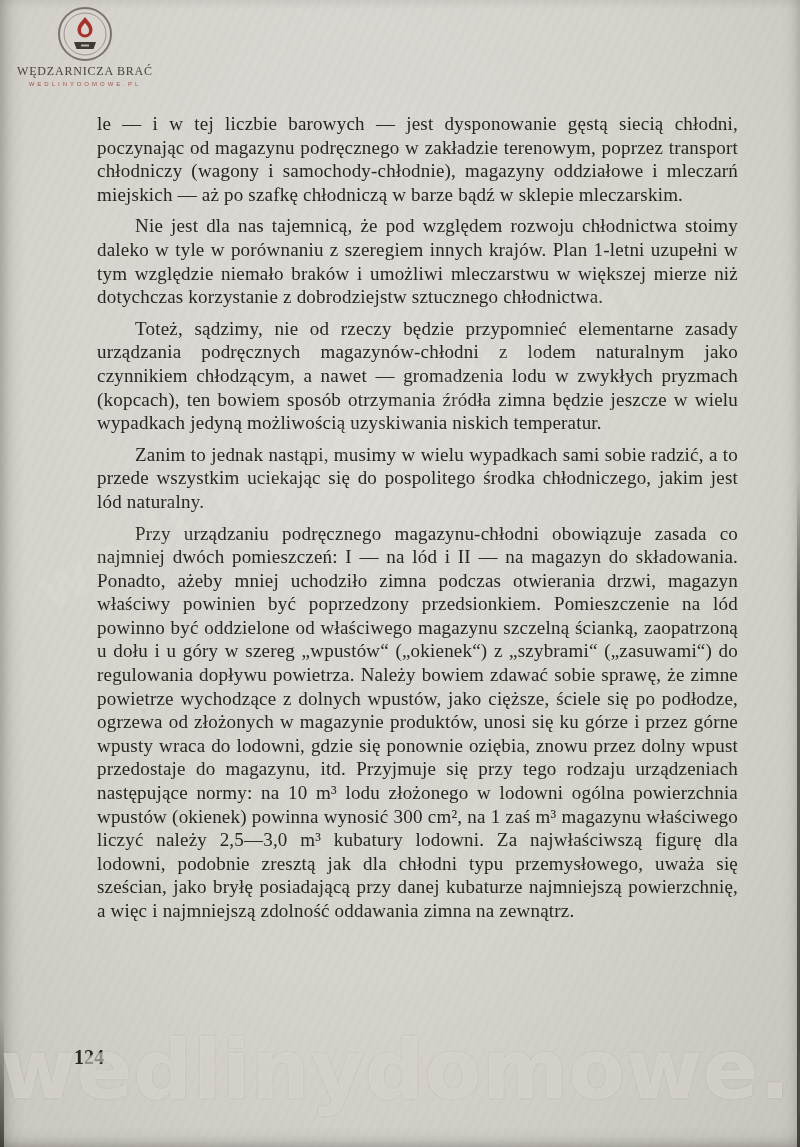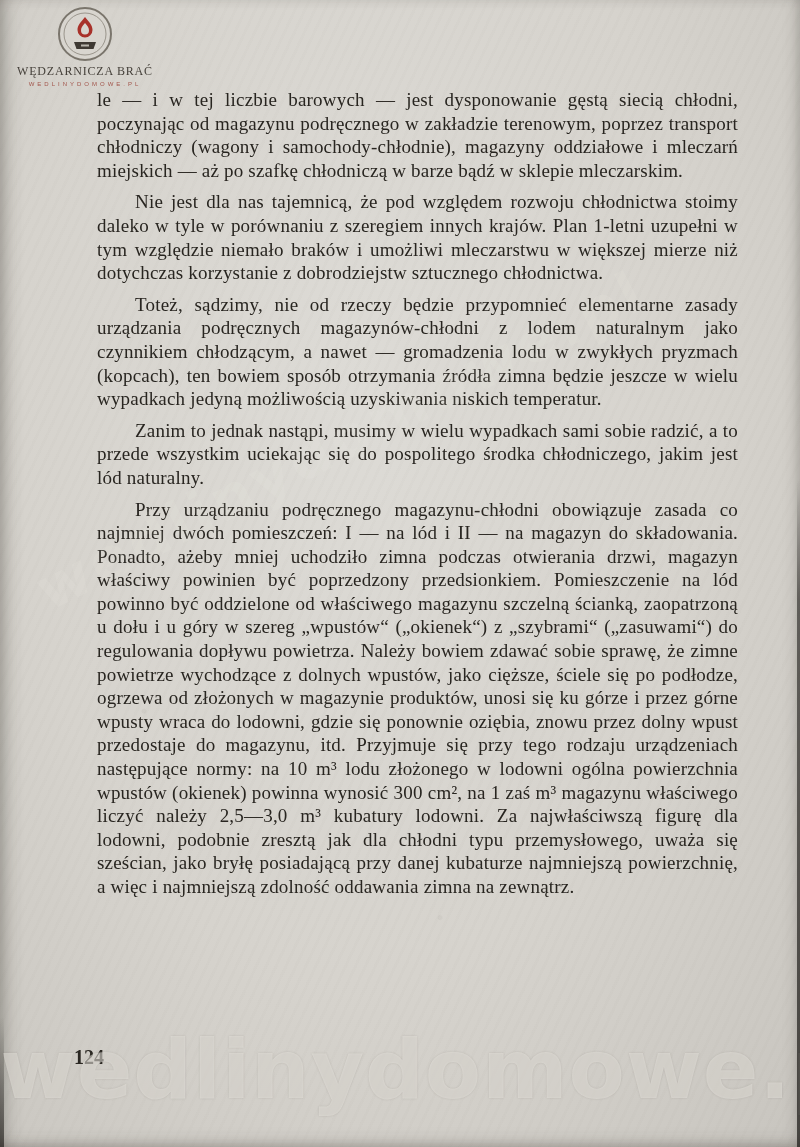--- a/index.html
+++ b/index.html
@@ -56,21 +56,21 @@
     font-family: "Liberation Sans", sans-serif;
     font-size: 6px;
     letter-spacing: 3px;
     color: #a2544a;
     white-space: nowrap;
   }
   
   .text-block {
     position: absolute;
     left: 97px;
-    top: 88px;
+    top: 112px;
     width: 641px;
     font-size: 19px;
     line-height: 23.6px;
     text-align: justify;
     letter-spacing: 0.2px;
     color: #282520;
   }
   .para { margin: 0 0 8px 0; text-indent: 38px; }
   .para.first { text-indent: 0; }
   

